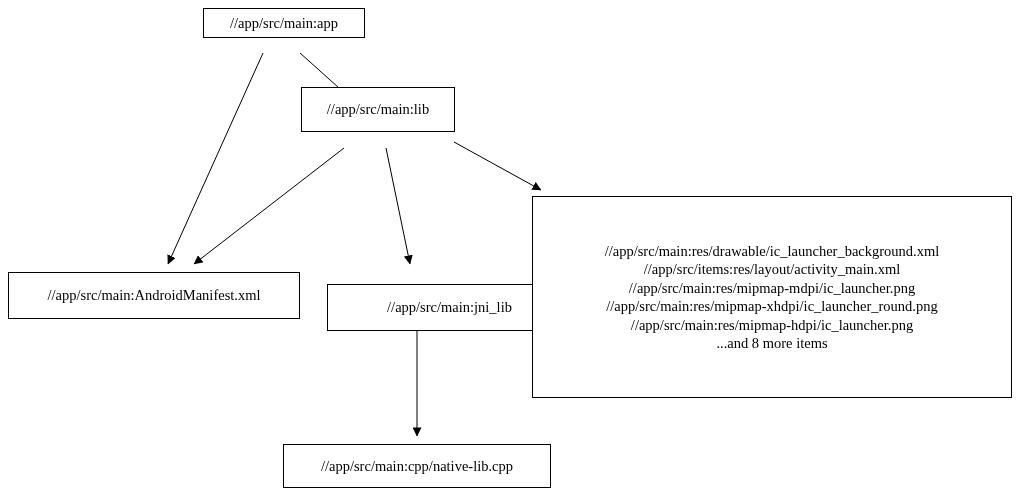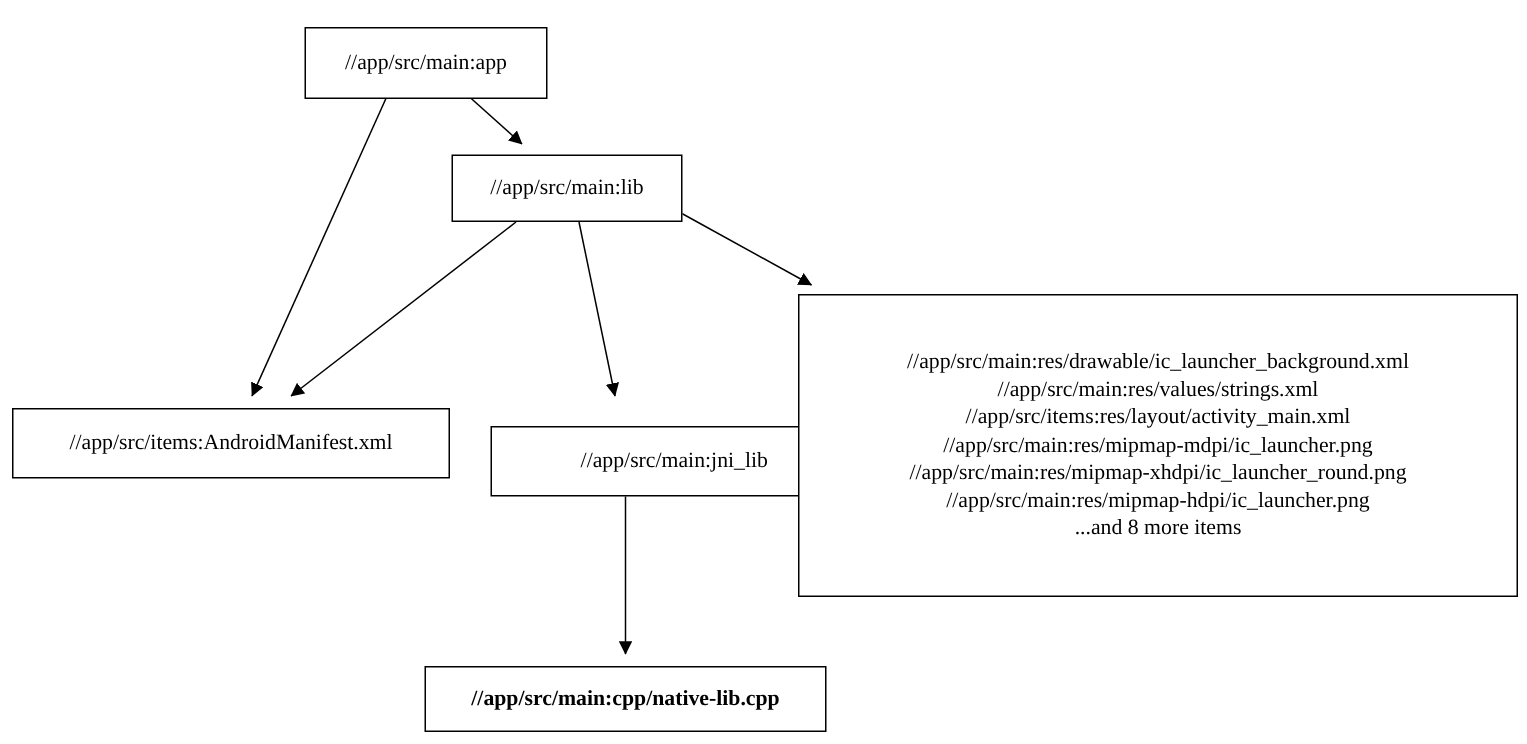--- a/index.html
+++ b/index.html
@@ -53,43 +53,42 @@
       </marker>
     </defs>
     <line x1="300" y1="53" x2="348" y2="96" stroke="#000000" stroke-width="1" marker-end="url(#arrow)"></line>
     <line x1="263" y1="53" x2="168" y2="264" stroke="#000000" stroke-width="1" marker-end="url(#arrow)"></line>
     <line x1="344" y1="148" x2="194" y2="264" stroke="#000000" stroke-width="1" marker-end="url(#arrow)"></line>
     <line x1="386" y1="148" x2="410" y2="264" stroke="#000000" stroke-width="1" marker-end="url(#arrow)"></line>
     <line x1="454" y1="142" x2="541" y2="190" stroke="#000000" stroke-width="1" marker-end="url(#arrow)"></line>
     <line x1="417" y1="319" x2="417" y2="436" stroke="#000000" stroke-width="1" marker-end="url(#arrow)"></line>
   </svg>
 
-  <div class="node" style="left:203px; top:18px; width:162px; height:48px;">
+  <div class="node" style="left:203px; top:8px; width:162px; height:30px;">
     <span class="line">//app/src/main:app</span>
   </div>
 
-  <div class="node" style="left:301px; top:103px; width:154px; height:45px;">
+  <div class="node" style="left:301px; top:87px; width:154px; height:45px;">
     <span class="line">//app/src/main:lib</span>
   </div>
 
   <div class="node" style="left:8px; top:272px; width:292px; height:47px;">
-    <span class="line">//app/src/items:AndroidManifest.xml</span>
+    <span class="line">//app/src/main:AndroidManifest.xml</span>
   </div>
 
   <div class="node" style="left:327px; top:284px; width:215px; height:47px;padding-left:30px;">
     <span class="line">//app/src/main:jni_lib</span>
   </div>
 
   <div class="node" style="left:532px; top:196px; width:480px; height:202px;">
     <span class="line">//app/src/main:res/drawable/ic_launcher_background.xml</span>
-    <span class="line">//app/src/main:res/values/strings.xml</span>
     <span class="line">//app/src/items:res/layout/activity_main.xml</span>
     <span class="line">//app/src/main:res/mipmap-mdpi/ic_launcher.png</span>
     <span class="line">//app/src/main:res/mipmap-xhdpi/ic_launcher_round.png</span>
     <span class="line">//app/src/main:res/mipmap-hdpi/ic_launcher.png</span>
     <span class="line">...and 8 more items</span>
   </div>
 
-  <div class="node" style="left:283px; top:444px; width:268px; height:44px;font-weight:bold;">
+  <div class="node" style="left:283px; top:444px; width:268px; height:44px;">
     <span class="line">//app/src/main:cpp/native-lib.cpp</span>
   </div>
 
 </div>
 
 </body></html>

